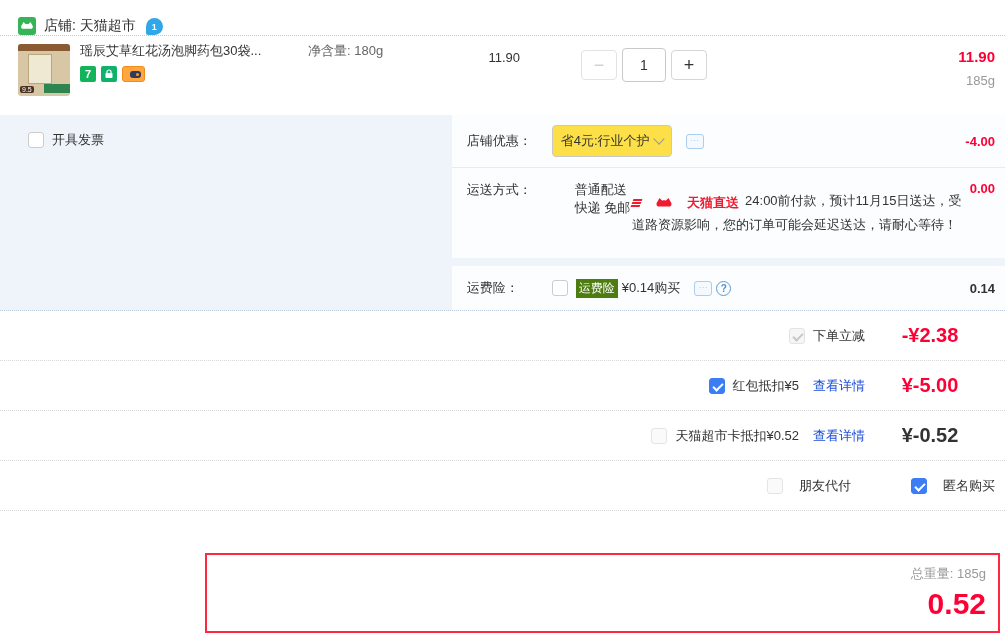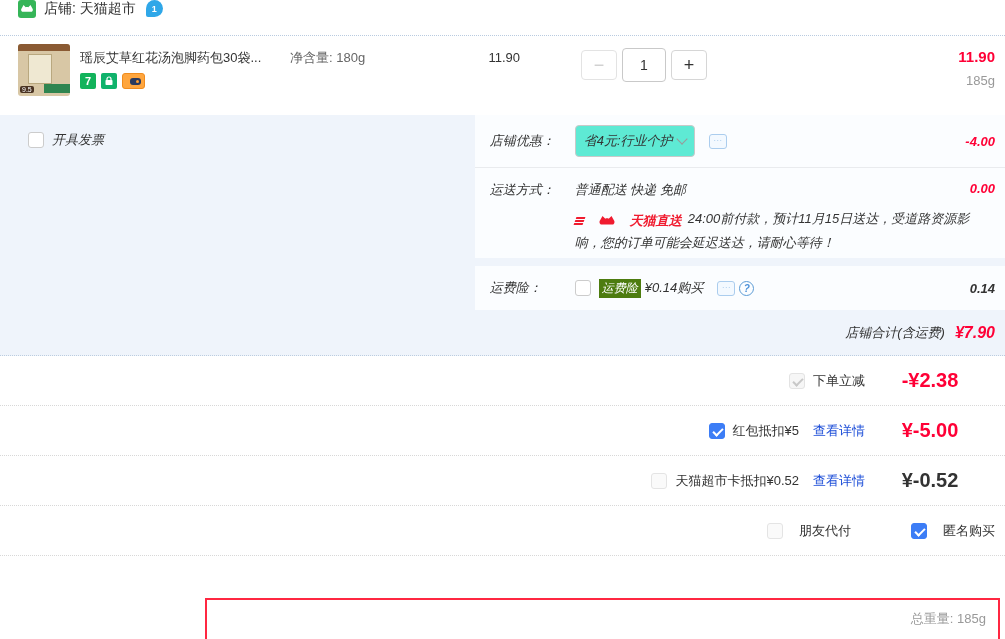--- a/index.html
+++ b/index.html
@@ -1,43 +1,43 @@
 <!DOCTYPE html>
 <html><head>
 <meta charset="utf-8">
 <style>
   * { margin:0; padding:0; box-sizing:border-box; }
   html,body { width:1005px; height:639px; overflow:hidden; background:#fff;
     font-family:"Liberation Sans","DejaVu Sans",sans-serif; font-size:13px; color:#333; }
 
   
-  .topbar { height:36px; display:flex; align-items:flex-start; padding-left:18px;
+  .topbar { height:36px; display:flex; align-items:flex-end; padding-left:18px;
     border-bottom:1px dotted #b9cbe0; }
   .store-logo { width:18px; height:18px; background:#35b558; border-radius:3px;
     display:flex; align-items:center; justify-content:center; margin-right:8px; }
   .topbar-text { font-size:14px; color:#333; }
   .ww-icon { width:17px; height:17px; background:#2fa7e8; border-radius:50% 50% 50% 2px;
     color:#fff; font-size:9px; font-weight:bold; display:inline-flex; align-items:center;
     justify-content:center; margin-left:10px; }
 
   
   .product-row { position:relative; height:79px; background:#fff; }
   .thumb { position:absolute; left:18px; top:8px; width:52px; height:52px;
     background:#d8c7a5; border-radius:3px; overflow:hidden; }
   .thumb .t-top { height:7px; background:#8a5a33; }
   .thumb .t-label { position:absolute; left:10px; top:10px; width:24px; height:30px;
     background:#efe8d2; border:1px solid #b9a87f; }
   .thumb .t-price { position:absolute; left:2px; bottom:3px; color:#fff; background:#4a3322;
     font-size:7px; padding:0 2px; border-radius:2px; }
   .thumb .t-band { position:absolute; right:0; bottom:3px; width:26px; height:9px;
     background:#2f8550; }
-  .p-info { position:absolute; left:80px; top:13px;text-align:right; }
+  .p-info { position:absolute; left:80px; top:6px;text-align:right; }
   .p-title-line { display:flex; align-items:center; }
   .p-title { font-size:13px; color:#333; max-width:180px; white-space:nowrap; }
-  .p-net { color:#666; margin-left:30px; }
+  .p-net { color:#666; margin-left:48px; }
   .p-badges { display:flex; align-items:center; gap:5px; margin-top:6px; }
   .badge7 { width:16px; height:16px; background:#12b35b; border-radius:2px; color:#fff;
     font-size:11px; font-weight:bold; display:flex; align-items:center; justify-content:center; }
   .badge-bag { width:16px; height:16px; background:#0fb26b; border-radius:2px;
     display:flex; align-items:center; justify-content:center; }
   .badge-card { width:23px; height:16px; border-radius:3px; position:relative;
     background:#ffa63e; border:1px solid #f08c1e; }
   .badge-card::after { content:""; position:absolute; right:3px; top:4px; width:11px;
     height:7px; background:#2b3a5e; border-radius:3px; }
   .badge-card::before { content:""; position:absolute; right:5px; top:6px; width:3px;
@@ -48,48 +48,48 @@
     font-size:18px; display:flex; align-items:center; justify-content:center; cursor:pointer; }
   .st-minus { color:#ccc; }
   .st-plus { color:#333; border-color:#d6d6d6; }
   .st-input { width:44px; height:34px; border:1px solid #c9c9c9; border-radius:4px;
     text-align:center; font-size:14px; color:#333; }
   .p-right { position:absolute; right:10px; top:12px; text-align:right; }
   .p-subtotal { font-size:15px; font-weight:bold; }
   .p-weight { color:#999; margin-top:8px; }
 
   
-  .blue-block { background:#eff4fb; border-bottom:1px dotted #bccde0;font-style:italic; }
+  .blue-block { background:#eff4fb; border-bottom:1px dotted #bccde0; }
   .bb-main { display:flex; height:195px; }
   .bb-left { width:510px; padding:16px 0 0 28px; }
   .invoice { display:flex; align-items:center; gap:8px; }
   .bb-right { flex:1; display:flex; flex-direction:column; }
   .r-row { background:#fbfdff; display:flex; align-items:center; padding:0 10px 0 15px; }
   .promo-row { height:53px; border-bottom:1px solid #e9ebee; }
   .ship-row { height:90px; align-items:flex-start; padding-top:13px; }
   .blue-gap { height:8px; }
   .ins-row { height:44px; }
   .r-label { width:85px; color:#333; }
   .amount { margin-left:auto; font-weight:bold; }
   .red { color:#ff0036; }
   .dark { color:#333; }
 
   .dropdown { width:120px; height:32px; border:1px solid #c9c9c9; border-radius:4px;
-    background:#5eead4; display:flex; align-items:center; padding:0 8px; cursor:pointer; }
+    background:#fde047; display:flex; align-items:center; padding:0 8px; cursor:pointer; }
   .dd-text { flex:1; font-size:13px; color:#333; white-space:nowrap; }
   .chev { width:8px; height:8px; border-right:1px solid #999; border-bottom:1px solid #999;
     transform:rotate(45deg); margin-top:-4px; }
   .bubble-icon { width:18px; height:15px; border:1px solid #abcdee; background:#f3f9ff;
     border-radius:3px; color:#abcdee; font-size:9px; line-height:11px; text-align:center;
     margin-left:14px; cursor:pointer; }
   .help-icon { width:15px; height:15px; border:1px solid #5b9bd5; border-radius:50%;
     color:#4a90d9; font-size:10px; font-weight:bold; display:inline-flex; align-items:center;
     justify-content:center; margin-left:4px; cursor:pointer; }
 
-  .ship-col { display:flex; flex-direction:column; width:395px; }
+  .ship-col { display:flex; flex-direction:row; width:395px;margin-left:23px; }
   .ship-note { margin-top:9px; line-height:22px; color:#333; }
   .tm-direct { display:inline-flex; align-items:center; gap:14px; margin-right:6px;
     vertical-align:-2px; }
   .speed-lines { display:inline-block; width:9px; height:8px;
     background:linear-gradient(#f01b2f 2px,transparent 2px,transparent 3px,#f01b2f 3px,#f01b2f 5px,transparent 5px,transparent 6px,#f01b2f 6px); transform:skewX(-20deg); }
   .tm-direct-text { color:#f01b2f; font-weight:bold; font-size:13px; }
 
   .ins-badge { background:#4d7c0f; color:#fff; padding:1px 3px; font-size:12px;
     margin:0 4px 0 8px; }
 
@@ -212,24 +212,20 @@
         <span class="r-label">运费险：</span>
         <span class="cb"></span>
         <span class="ins-badge">运费险</span>
         <span>¥0.14购买</span>
         <span class="bubble-icon">···</span>
         <span class="help-icon">?</span>
         <span class="amount dark">0.14</span>
       </div>
     </div>
   </div>
-  <div class="store-total-row">
-    <span>店铺合计(含运费)</span>
-    <span class="store-total-amt red">¥7.90</span>
-  </div>
 </div>
 
 <div class="d-row">
   <span class="cb disabled-checked"></span>
   <span>下单立减</span>
   <span class="d-amt red">-¥2.38</span>
 </div>
 <div class="d-row">
   <span class="cb checked"></span>
   <span>红包抵扣¥5</span>

